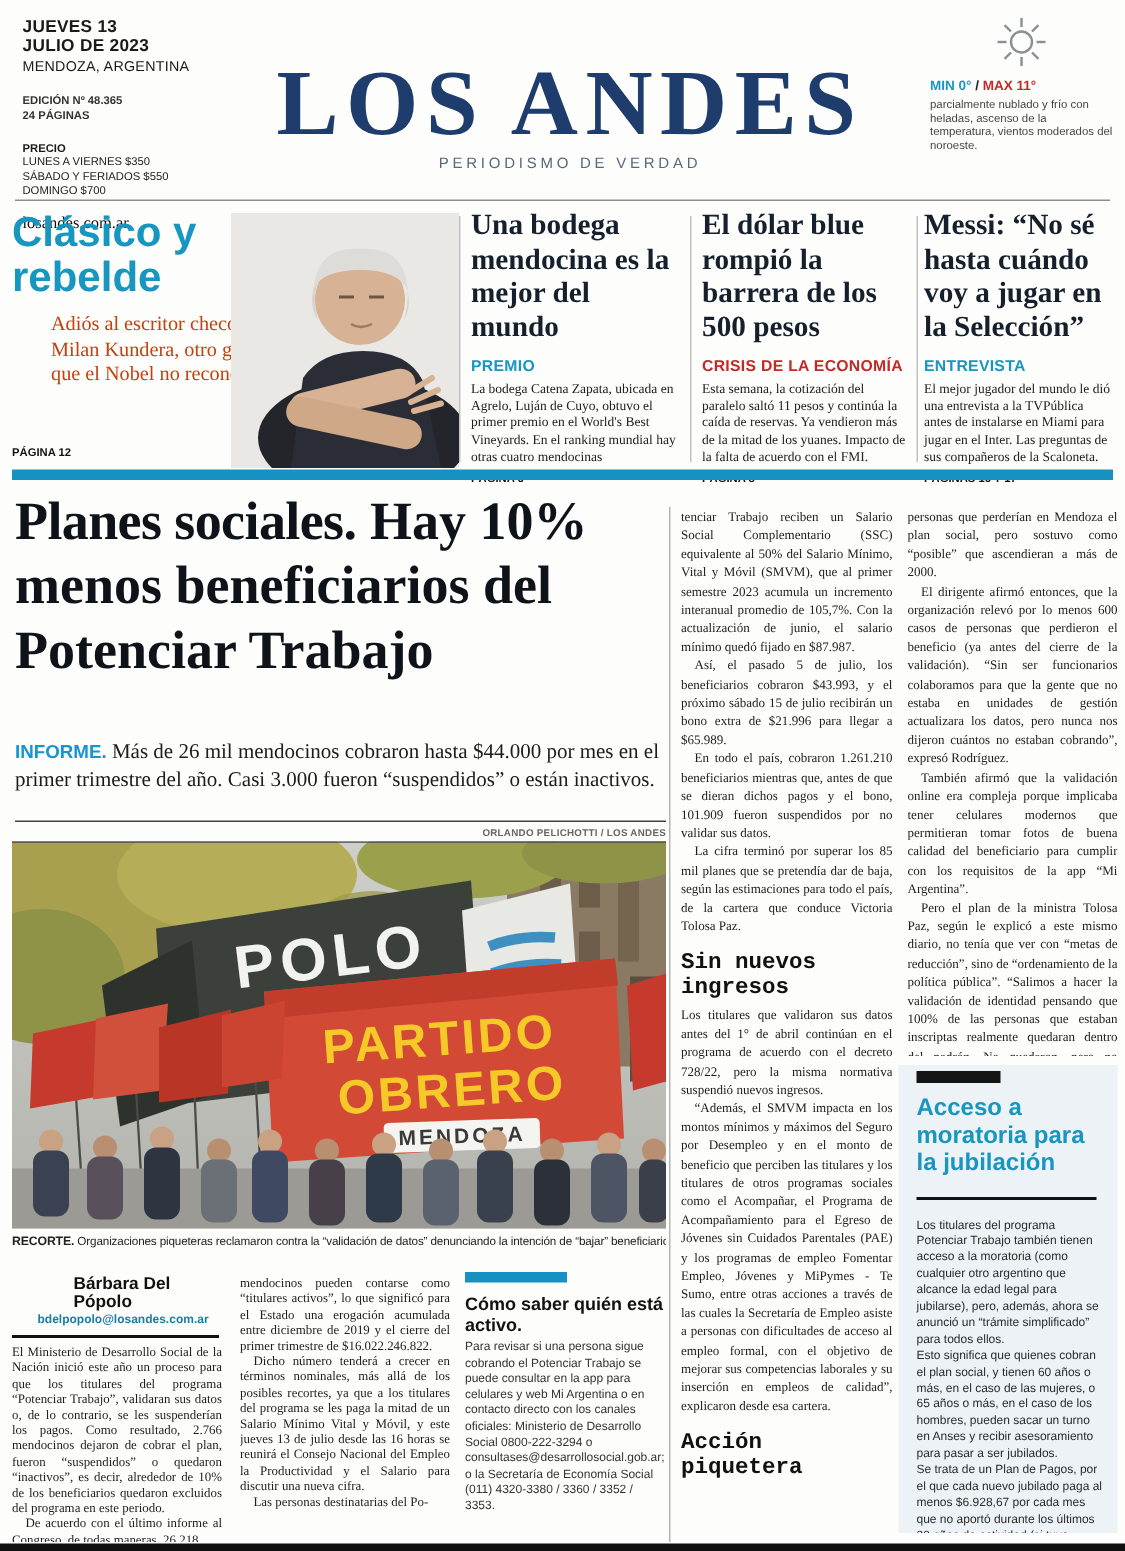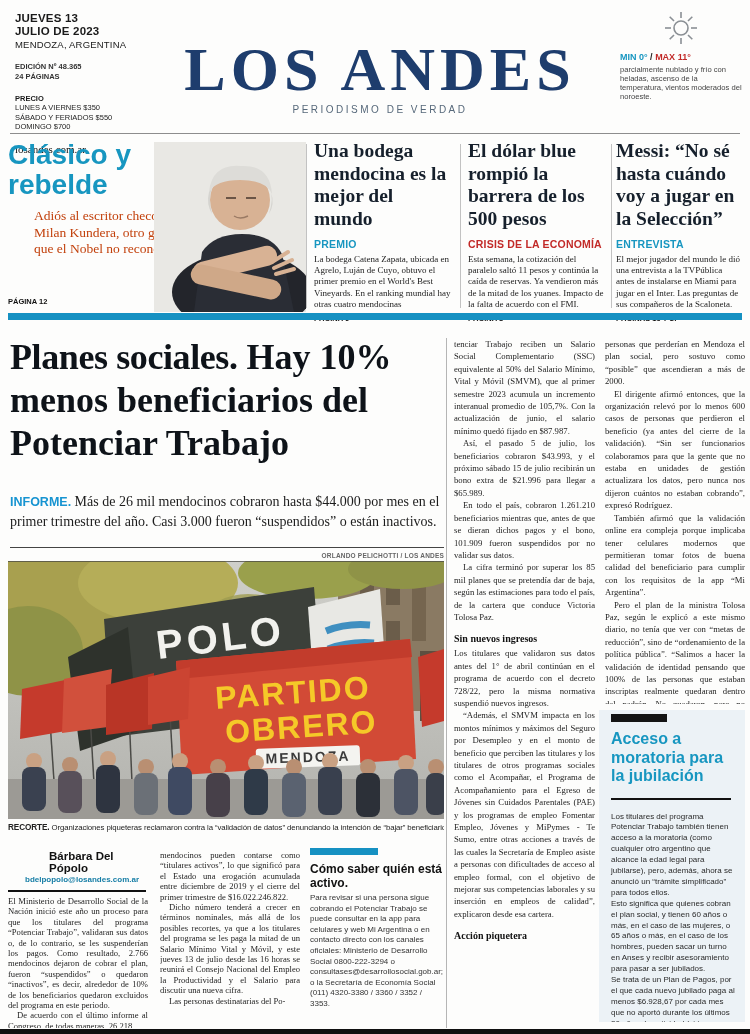--- a/index.html
+++ b/index.html
@@ -43,21 +43,21 @@
   .kicker{font-family:"Liberation Sans",sans-serif;font-weight:bold;font-size:10.5px;margin-top:8px;letter-spacing:.2px;}
   .k-teal{color:var(--teal);} .k-red{color:var(--red);}
   .story .body{font-size:9px;line-height:11.2px;color:#222;margin-top:4px;}
   .pg{font-family:"Liberation Sans",sans-serif;font-weight:bold;font-size:7.5px;color:#111;margin-top:4px;}
   .s2{left:314px;width:138px;height:172px;}
   .s3{left:468px;width:138px;height:172px;}
   .s4{left:616px;width:127px;height:172px;}
   .teal-bar{position:absolute;left:8px;top:313px;width:734px;height:7px;background:#1691c2;}
 
   
-  .main-h1{position:absolute;left:10px;top:336px;width:440px;font-size:36px;line-height:43px;color:#0e1319;}
+  .main-h1{position:absolute;left:10px;top:326px;width:440px;font-size:36px;line-height:43px;color:#0e1319;}
   .main-h1 b{font-weight:bold;letter-spacing:-.4px;}
   .deck{position:absolute;left:10px;top:492px;width:436px;font-size:14px;line-height:19px;color:#1c1c1c;}
   .deck .inf{font-family:"Liberation Sans",sans-serif;font-weight:bold;color:#1794d1;font-size:12.5px;margin-top:48px;}
   .h1-rule{position:absolute;left:10px;top:547px;width:434px;height:1px;background:#444;}
   .credit{position:absolute;left:10px;top:552px;width:434px;text-align:right;
     font-family:"Liberation Sans",sans-serif;font-weight:bold;font-size:6.5px;color:#666;letter-spacing:.2px;}
   .photo{position:absolute;left:8px;top:561px;width:436px;height:258px;background:#b9b9b4;}
   .caption{position:absolute;left:8px;top:823px;width:436px;font-family:"Liberation Sans",sans-serif;
     font-size:7.8px;letter-spacing:-.1px;color:#222;white-space:nowrap;overflow:hidden;}
   .caption b{font-size:8.2px;}
@@ -76,21 +76,21 @@
   .ib-title{font-family:"Liberation Sans",sans-serif;font-weight:bold;font-size:12px;color:#111;margin-top:7px;}
   .ib-body{font-family:"Liberation Sans",sans-serif;font-size:8px;line-height:10.6px;color:#333;margin-top:3px;}
 
   
   .art-vdiv{position:absolute;left:446px;top:338px;width:1px;height:690px;background:#b5b5b5;}
   .colC{position:absolute;left:454px;top:338px;width:141px;height:690px;overflow:hidden;}
   .colD{position:absolute;left:605px;top:338px;width:140px;height:366px;overflow:hidden;}
   .bigcol p{font-size:8.7px;line-height:12.4px;color:#1d1d1d;text-align:justify;}
   .bigcol p + p, .bigcol .sub + p{text-indent:0;}
   .bigcol p.ind{text-indent:9px;}
-  .bigcol .sub{font-family:Liberation Serif, serif;font-weight:bold;font-size:10px;color:#111;
+  .bigcol .sub{font-family:Liberation Mono, monospace;font-weight:bold;font-size:15px;color:#111;
     margin:10px 0 3px 0;}
 
   
   .sidebar{position:absolute;left:599px;top:710px;width:146px;height:312px;background:#ecf2f6;
     padding:4px 10px 8px 12px;overflow:hidden;}
   .sb-bar{width:56px;height:8px;background:#141414;}
   .sb-title{font-family:"Liberation Sans",sans-serif;font-weight:bold;font-size:16px;line-height:18.5px;
     color:#1796c0;margin-top:8px;}
   .sb-rule{width:120px;height:2px;background:#111;margin-top:12px;}
   .sb-body{margin-top:12px;}

